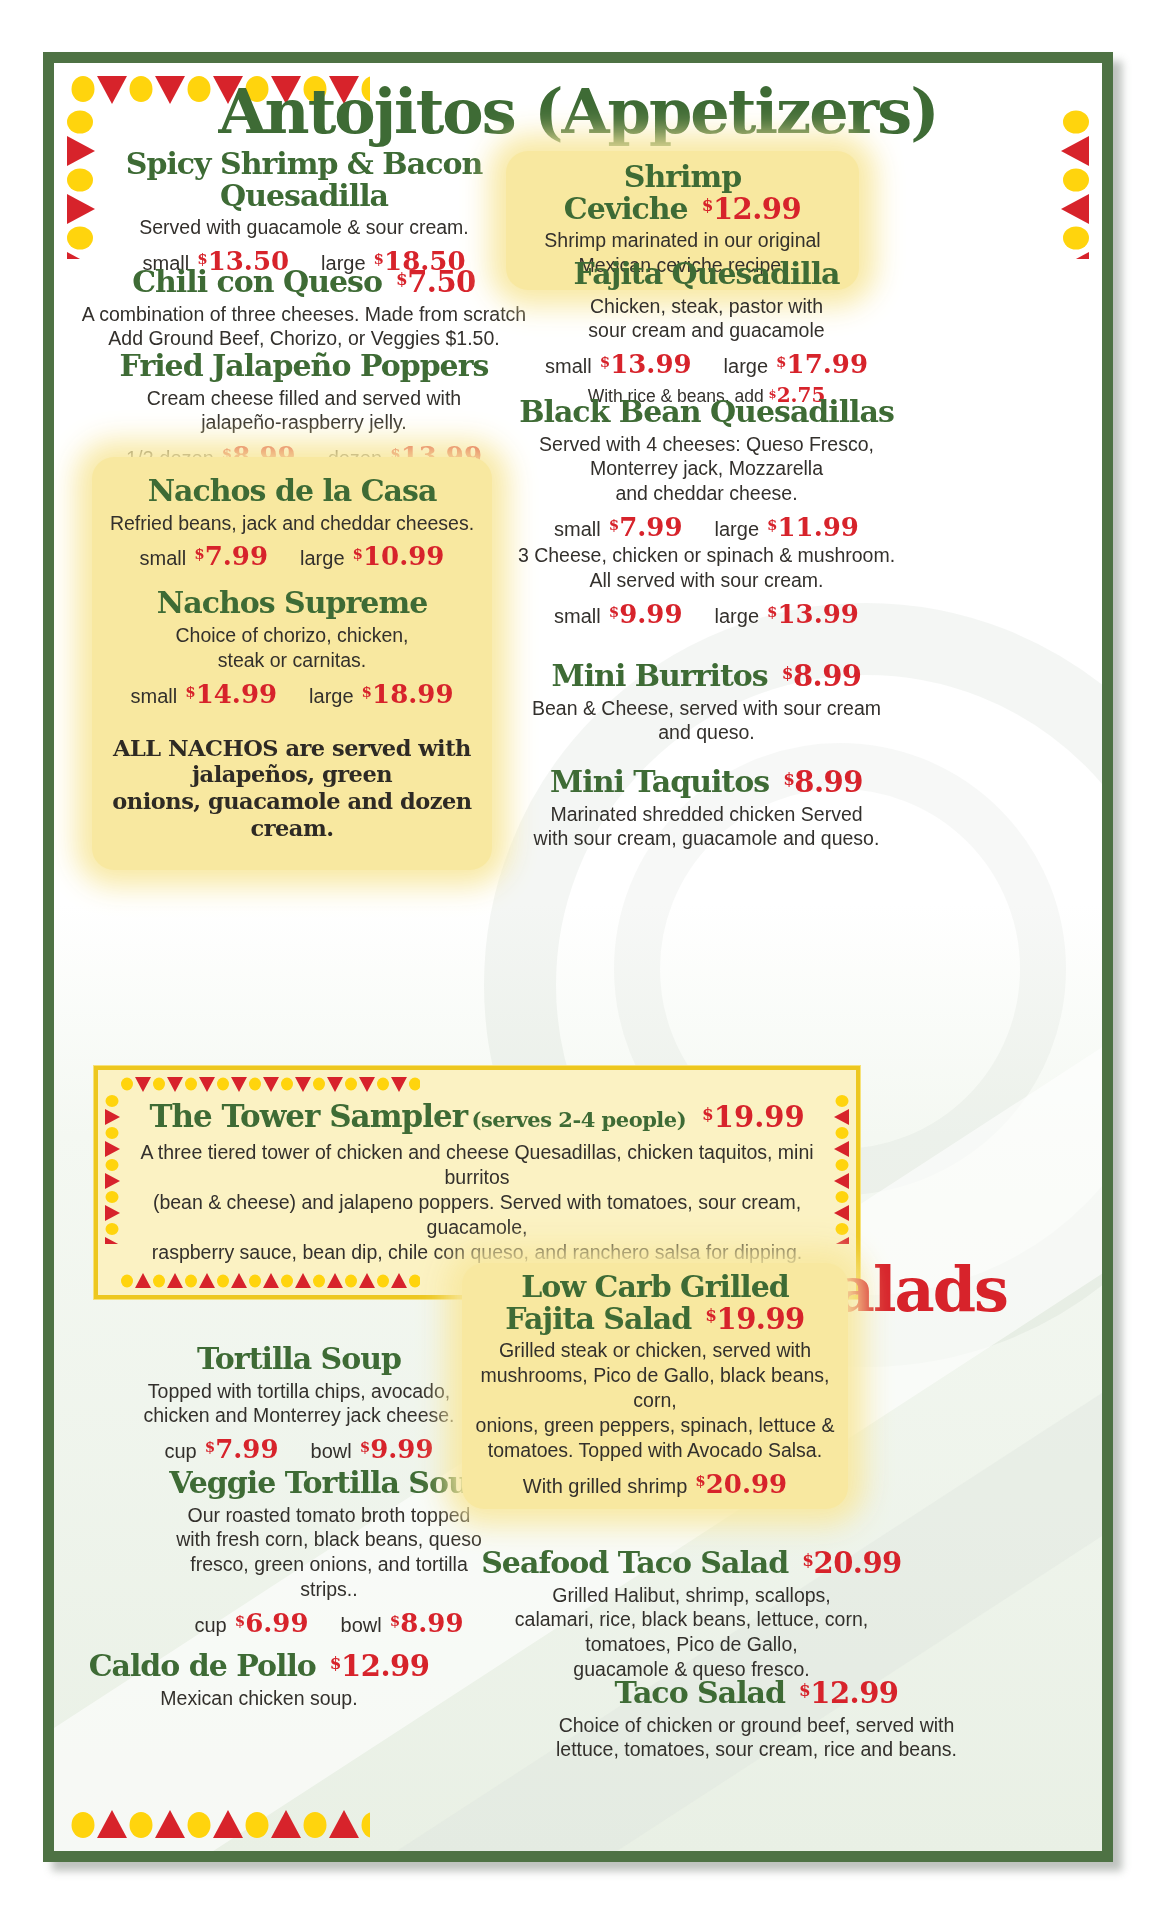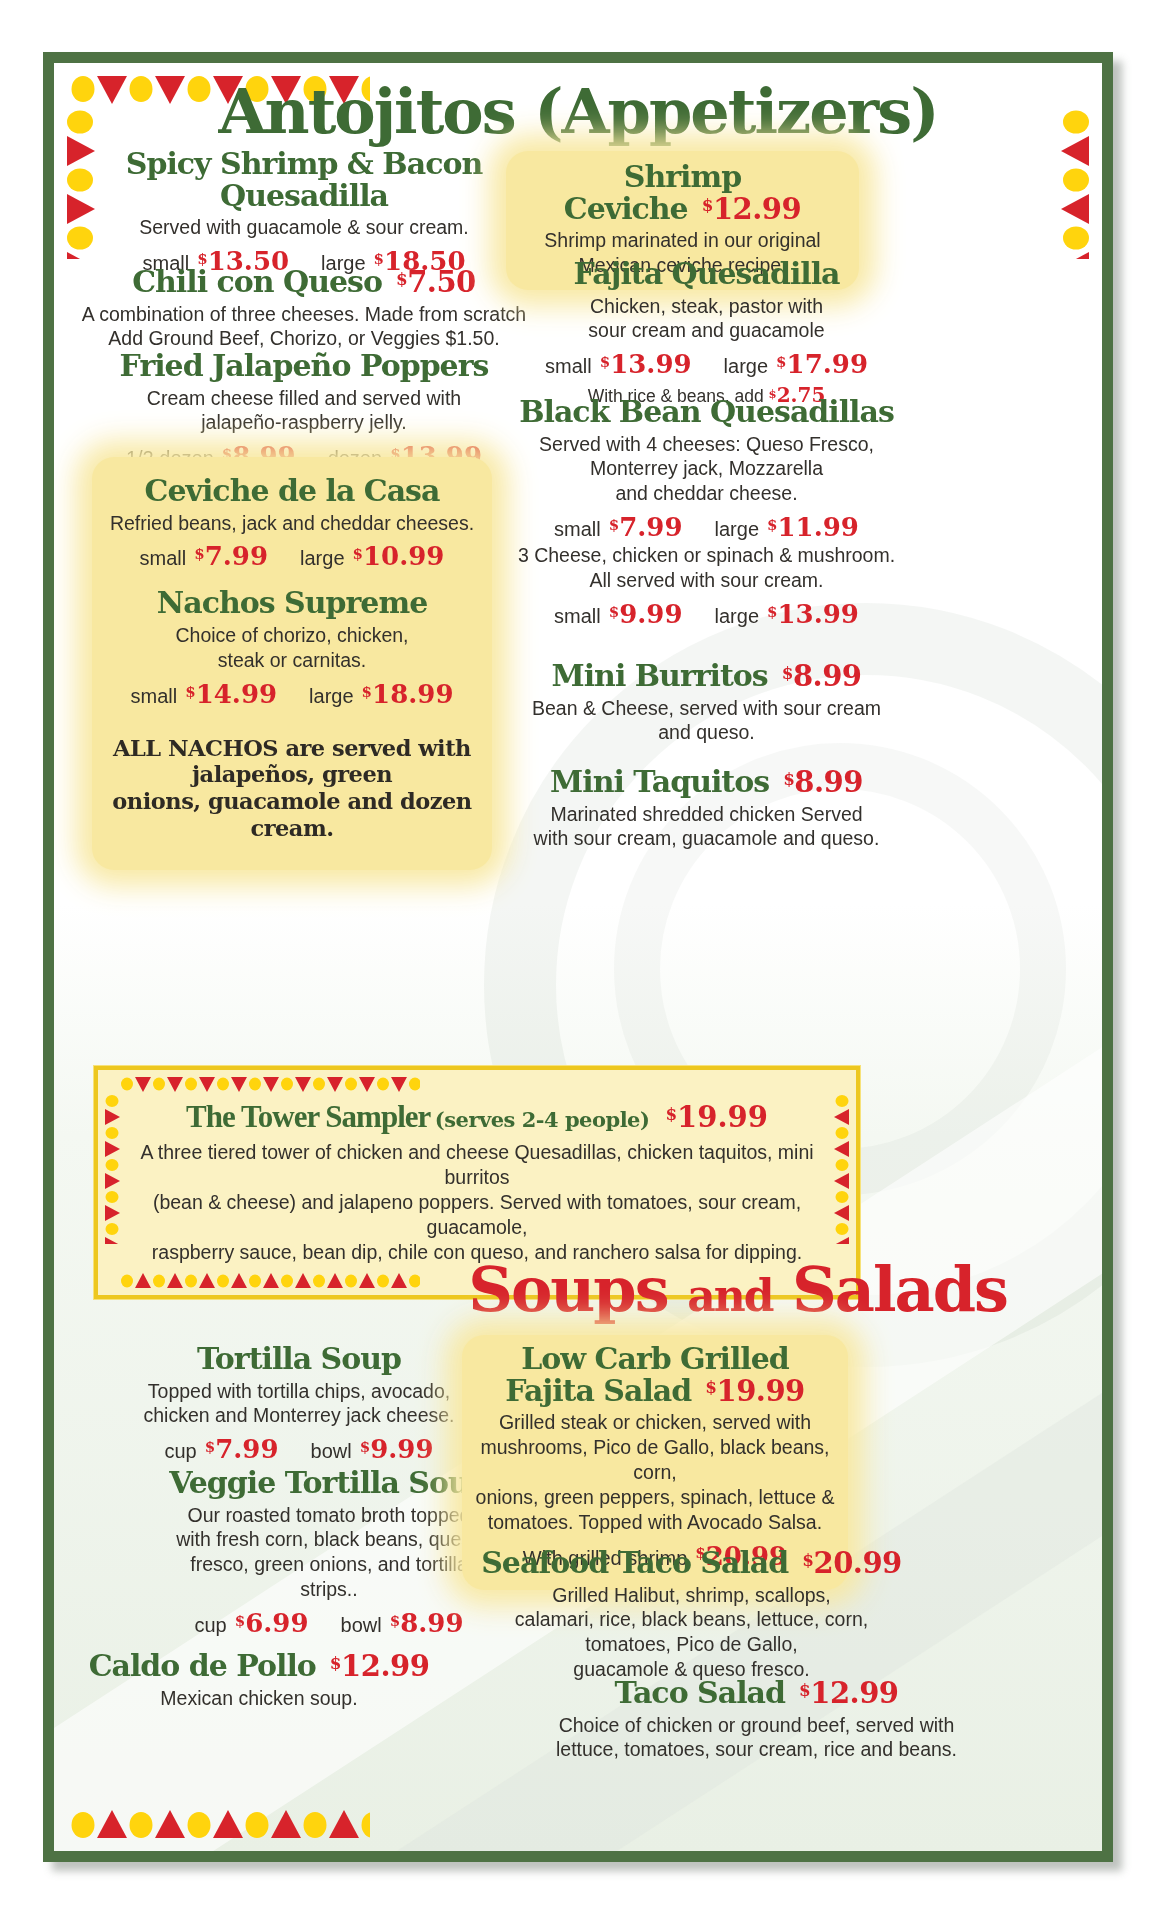--- a/index.html
+++ b/index.html
@@ -56,21 +56,21 @@
             font-size:62px; letter-spacing:-2px; line-height:1; }
   .title2 .and { font-size:44px; }
 
   .tower { position:absolute; left:40px; top:1003px; width:758px; background:#fbf2c3;
            border:4px solid #edc71f; box-shadow:0 0 0 1px #f7e27a; text-align:center; }
   .tower-inner { padding:30px 34px 30px 34px; }
   .tower-deco-top    { position:absolute; top:4px; left:22px; right:22px; height:20px; }
   .tower-deco-bottom { position:absolute; bottom:4px; left:22px; right:22px; height:20px; }
   .tower-deco-left   { position:absolute; left:4px; top:24px; bottom:24px; width:20px; }
   .tower-deco-right  { position:absolute; right:4px; top:24px; bottom:24px; width:20px; }
-  .tower .iname { display:inline; font-size:31px;font-family:Liberation Serif, serif; }
+  .tower .iname { display:inline; font-size:31px; }
   .tower .serves { font-family:"DejaVu Serif","Liberation Serif",serif; font-weight:700; color:#3e6b35;
                    font-size:21px; letter-spacing:-0.5px; }
   .tower .pr { font-size:29px; margin-left:16px; }
   .tower .desc { font-size:19.5px; margin-top:6px; }
 </style>
 </head>
 <body>
 
 <div class="canvas">
   <div class="frame">
@@ -138,21 +138,21 @@
       <h3 class="iname">Fried Jalapeño Poppers</h3>
       <p class="desc">Cream cheese filled and served with
 jalapeño-raspberry jelly.</p>
       <div class="sizes">
         <span class="sl">1/2 dozen</span><span class="pr"><sup>$</sup><span>8.99</span></span><span class="gap"></span><span class="sl">dozen</span><span class="pr"><sup>$</sup><span>13.99</span></span>
       </div>
     </div>
 
     <div class="nachos-box hl">
       <div class="nitem">
-        <h3 class="iname">Ceviche de la Casa</h3>
+        <h3 class="iname">Nachos de la Casa</h3>
         <p class="desc">Refried beans, jack and cheddar cheeses.</p>
         <div class="sizes">
           <span class="sl">small</span><span class="pr"><sup>$</sup><span>7.99</span></span><span class="gap"></span><span class="sl">large</span><span class="pr"><sup>$</sup><span>10.99</span></span>
         </div>
       </div>
       <div class="nitem">
         <h3 class="iname">Nachos Supreme</h3>
         <p class="desc">Choice of chorizo, chicken,
 steak or carnitas.</p>
         <div class="sizes">
@@ -277,21 +277,21 @@
       <div class="sizes">
         <span class="sl">cup</span><span class="pr"><sup>$</sup><span>6.99</span></span><span class="gap"></span><span class="sl">bowl</span><span class="pr"><sup>$</sup><span>8.99</span></span>
       </div>
     </div>
 
     <div class="item" style="left:0px; top:1587px; width:410px;">
       <h3 class="iname"><span>Caldo de Pollo</span><span class="pr"><sup>$</sup><span>12.99</span></span></h3>
       <p class="desc">Mexican chicken soup.</p>
     </div>
 
-    <div class="item hl" style="left:408px; top:1272px; width:378px; padding:8px 4px 19px 4px;">
+    <div class="item hl" style="left:408px; top:1200px; width:378px; padding:8px 4px 10px 4px;">
       <h3 class="iname"><span>Low Carb Grilled</span><br><span>Fajita Salad</span><span class="pr"><sup>$</sup><span>19.99</span></span></h3>
       <p class="desc">Grilled steak or chicken, served with
 mushrooms, Pico de Gallo, black beans, corn,
 onions, green peppers, spinach, lettuce &amp;
 tomatoes. Topped with Avocado Salsa.</p>
       <div class="sizes">
         <span class="sl">With grilled shrimp</span><span class="pr"><sup>$</sup><span>20.99</span></span>
       </div>
     </div>
 

